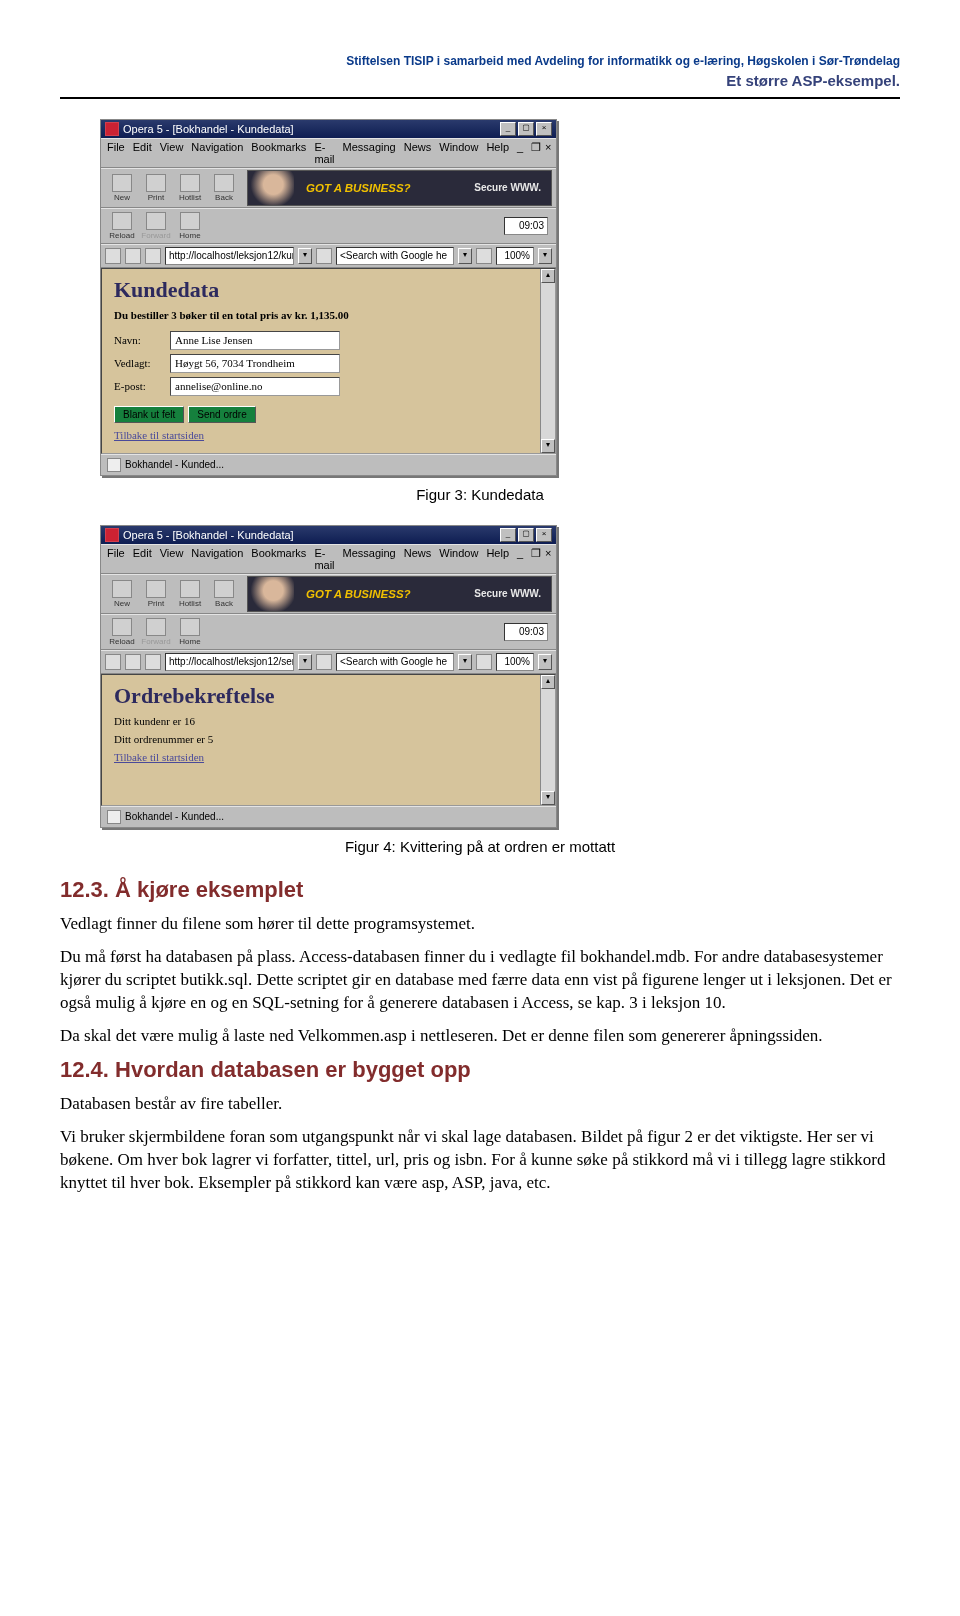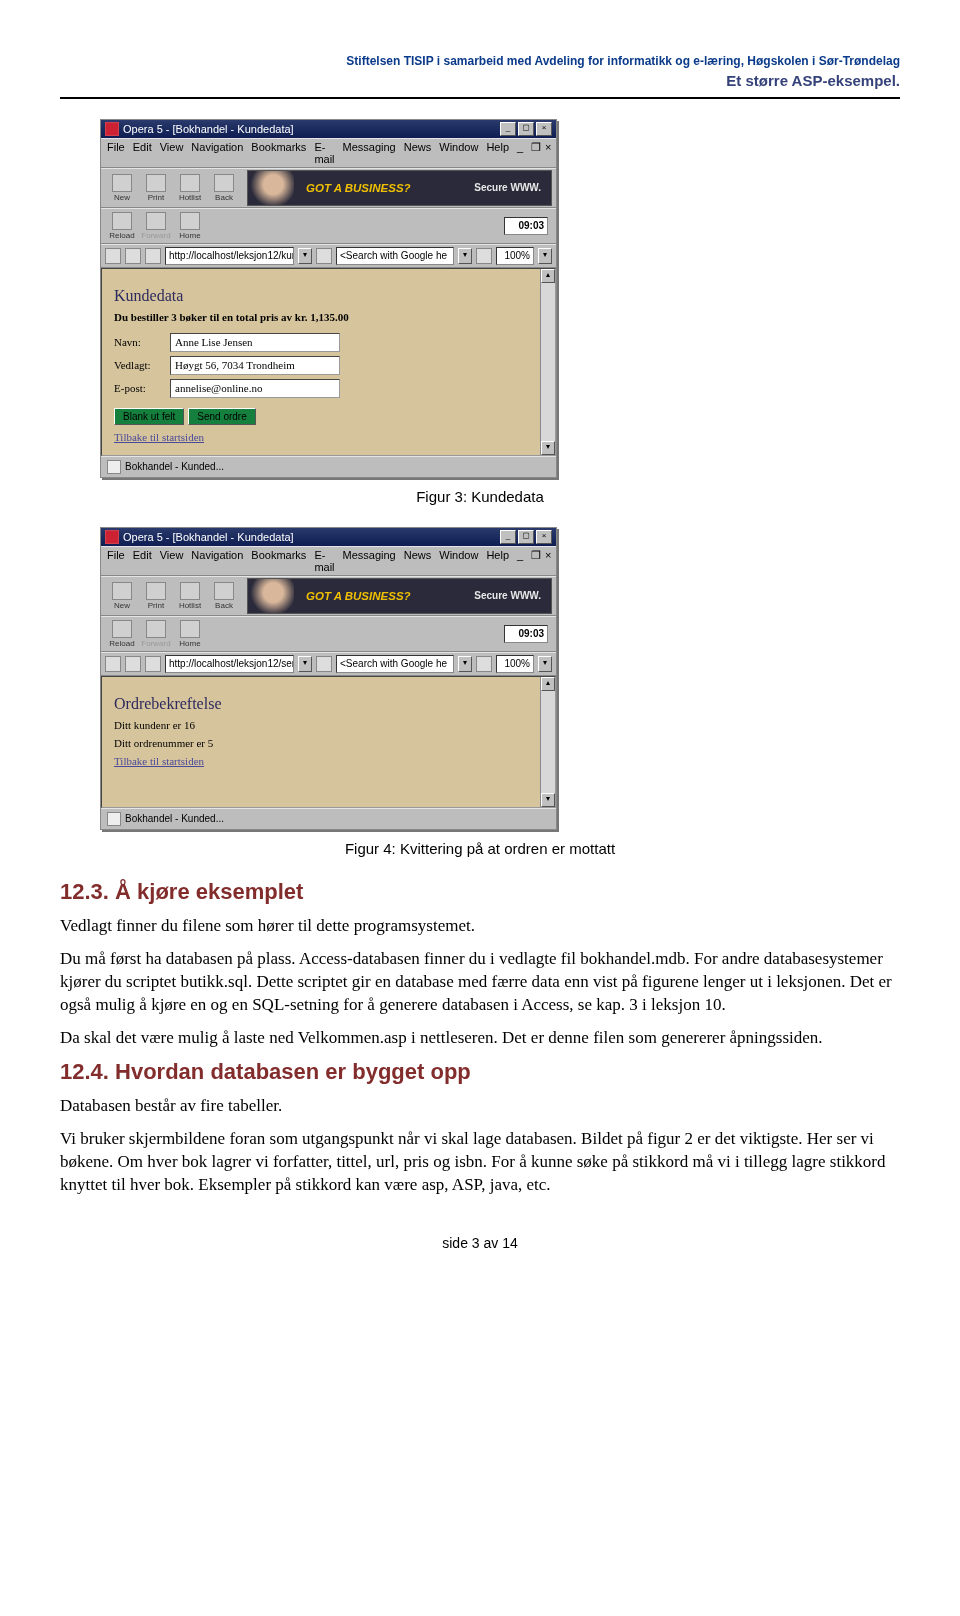--- a/index.html
+++ b/index.html
@@ -115,21 +115,21 @@
   .small-icon {
     width: 14px; height: 14px; background: #ddd; border: 1px solid #888;
   }
   .addr-input, .search-input, .zoom-input, .ts-box {
     background: #fff; border: 1px inset #888; padding: 1px 3px; font-size: 10px;
     height: 14px; display: flex; align-items: center; overflow: hidden; white-space: nowrap;
   }
   .addr-input { flex: 1; }
   .search-input { width: 110px; }
   .zoom-input { width: 30px; text-align: right; justify-content: flex-end; }
-  .ts-box { width: 36px; justify-content: flex-end; margin-left: auto; font-weight: bold; }
+  .ts-box { width: 36px; justify-content: flex-end; margin-left: auto; }
   .dropdown-arrow {
     width: 12px; height: 14px; background: #c0c0c0;
     border: 1px solid #fff; border-right-color: #555; border-bottom-color: #555;
     font-size: 8px; text-align: center; line-height: 12px;
   }
 
   .content-area {
     background: #d6c49c;
     border: 1px inset #999;
     padding: 0;
@@ -143,23 +143,23 @@
   }
   .vscrollbar .sb-btn {
     height: 12px; background: #c0c0c0;
     border: 1px solid #fff; border-right-color: #555; border-bottom-color: #555;
     font-size: 8px; text-align: center; line-height: 10px;
   }
   .vscrollbar .sb-track { flex: 1; background: #d8d8d8; }
   .page-title {
     font-family: "Times New Roman", serif;
     color: #2d2a5e;
-    font-size: 16px;
-    font-weight: normal;
-    margin: 10px 0 6px 0;
+    font-size: 22px;
+    font-weight: bold;
+    margin: 0 0 6px 0;
   }
   .summary-line {
     font-family: "Times New Roman", serif;
     font-size: 11px;
     font-weight: bold;
     margin-bottom: 10px;
   }
   .form-row {
     display: flex; align-items: center;
     font-family: "Times New Roman", serif;
@@ -457,14 +457,13 @@
     <p>Du må først ha databasen på plass. Access-databasen finner du i vedlagte fil bokhandel.mdb. For andre databasesystemer kjører du scriptet butikk.sql. Dette scriptet gir en database med færre data enn vist på figurene lenger ut i leksjonen. Det er også mulig å kjøre en og en SQL-setning for å generere databasen i Access, se kap. 3 i leksjon 10.</p>
     <p>Da skal det være mulig å laste ned Velkommen.asp i nettleseren. Det er denne filen som genererer åpningssiden.</p>
   </div>
 
   <div class="body-heading">12.4. Hvordan databasen er bygget opp</div>
   <div class="body-text">
     <p>Databasen består av fire tabeller.</p>
     <p>Vi bruker skjermbildene foran som utgangspunkt når vi skal lage databasen. Bildet på figur 2 er det viktigste. Her ser vi bøkene. Om hver bok lagrer vi forfatter, tittel, url, pris og isbn. For å kunne søke på stikkord må vi i tillegg lagre stikkord knyttet til hver bok. Eksempler på stikkord kan være asp, ASP, java, etc.</p>
   </div>
 
-  <div class="footer">side 3 av 14</div>
 </div>
 
 </body></html>

